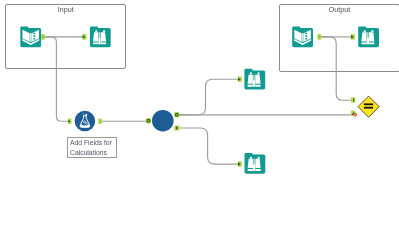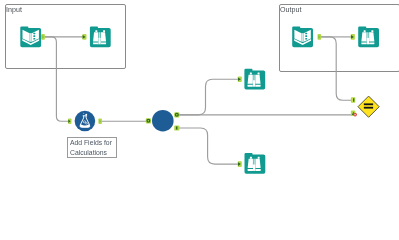--- a/index.html
+++ b/index.html
@@ -1,19 +1,19 @@
 <!DOCTYPE html>
 <html><head>
 <meta charset="utf-8">
 <style>
 html,body{margin:0;padding:0;background:#ffffff;}
 body{width:399px;height:180px;font-family:"Liberation Sans",sans-serif;overflow:hidden;}
 #canvas{position:relative;width:399px;height:180px;background:#fff;}
 .container{position:absolute;border:1px solid #8a8a8a;background:transparent;box-sizing:border-box;border-radius:2px;}
-.container-label{position:absolute;left:0;right:0;top:2.5px;font-size:7.1px;line-height:7.5px;color:#4a4f55;letter-spacing:0.05px;}
+.container-label{position:absolute;left:0;right:0;top:2.5px;text-align:center;font-size:7.1px;line-height:7.5px;color:#4a4f55;letter-spacing:0.05px;}
 svg.layer{position:absolute;left:0;top:0;width:399px;height:180px;overflow:visible;}
 .annot{position:absolute;border:1px solid #9a9a9a;background:#fff;font-size:6.8px;color:#4a5560;line-height:9.5px;box-sizing:border-box;padding:0.3px 0 0 1.6px;white-space:nowrap;}
 </style>
 </head>
 <body>
 
 <div id="canvas">
 
   <div class="container" id="c-input" style="left: 5px; top: 3.6px; width: 121.3px; height: 65.4px;">
     <div class="container-label">Input</div>

